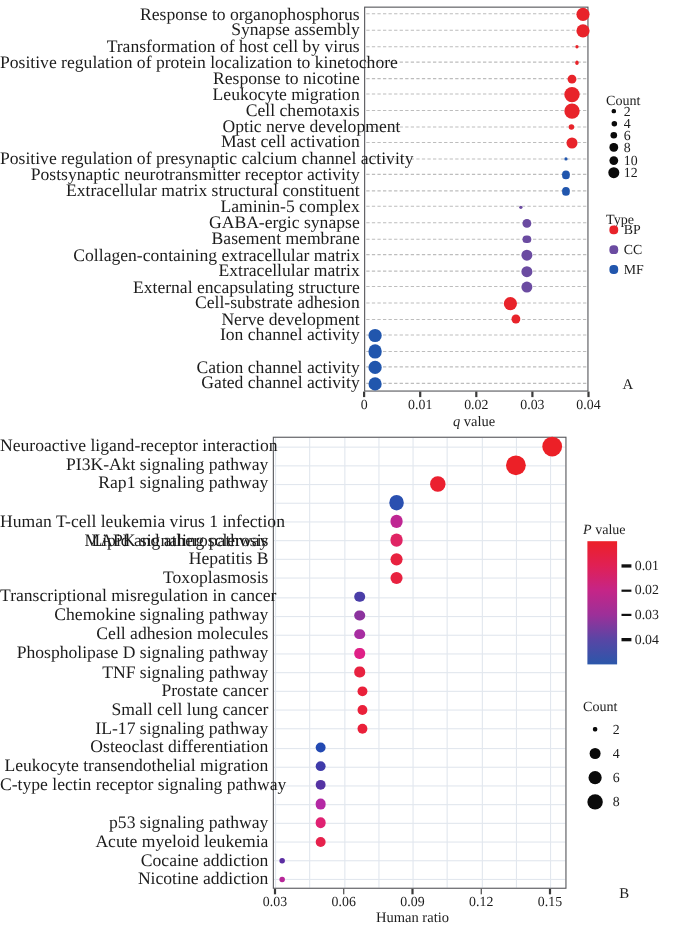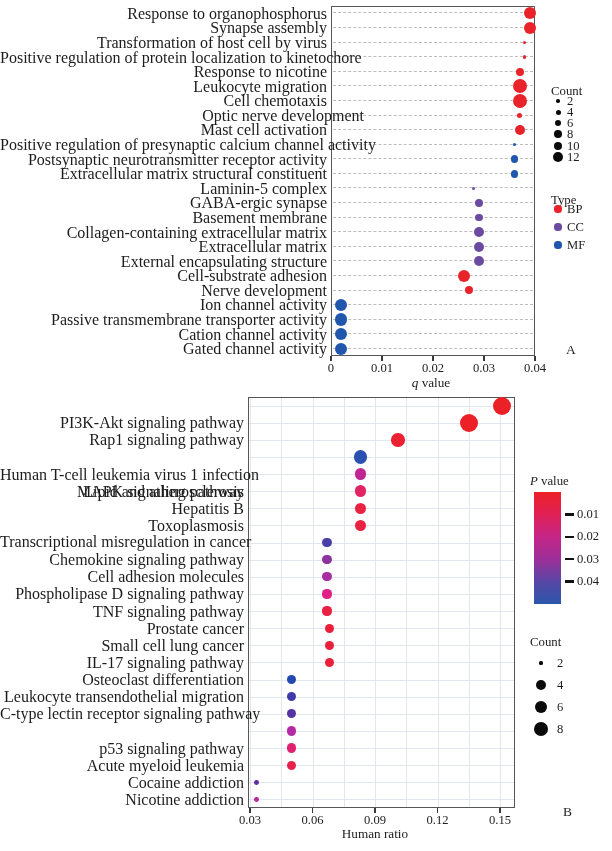--- a/index.html
+++ b/index.html
@@ -89,21 +89,20 @@
     <div class="row-label" style="left: 0px; top: 240.125px; width: 327px;">Extracellular matrix</div>
     <div class="dot" style="left: 473.9px; top: 241.625px; width: 10px; height: 10px; background: rgb(107, 75, 161);"></div>
     <div class="row-label" style="left: 0px; top: 254.708px; width: 327px;">External encapsulating structure</div>
     <div class="dot" style="left: 473.9px; top: 256.208px; width: 10px; height: 10px; background: rgb(107, 75, 161);"></div>
     <div class="row-label" style="left: 0px; top: 269.292px; width: 327px;">Cell-substrate adhesion</div>
     <div class="dot" style="left: 457.5px; top: 269.692px; width: 12.2px; height: 12.2px; background: rgb(232, 35, 42);"></div>
     <div class="row-label" style="left: 0px; top: 283.875px; width: 327px;">Nerve development</div>
     <div class="dot" style="left: 464.8px; top: 286.475px; width: 7.8px; height: 7.8px; background: rgb(232, 35, 42);"></div>
     <div class="row-label" style="left: 0px; top: 298.458px; width: 327px;">Ion channel activity</div>
     <div class="dot" style="left: 335.1px; top: 298.858px; width: 12.2px; height: 12.2px; background: rgb(33, 86, 173);"></div>
-    <div class="row-label" style="left: 0px; top: 313.042px; width: 327px;">Passive transmembrane transporter activity</div>
     <div class="dot" style="left: 335.1px; top: 313.442px; width: 12.2px; height: 12.2px; background: rgb(33, 86, 173);"></div>
     <div class="row-label" style="left: 0px; top: 327.625px; width: 327px;">Cation channel activity</div>
     <div class="dot" style="left: 335.1px; top: 328.025px; width: 12.2px; height: 12.2px; background: rgb(33, 86, 173);"></div>
     <div class="row-label" style="left: 0px; top: 342.208px; width: 327px;">Gated channel activity</div>
     <div class="dot" style="left: 335.1px; top: 342.608px; width: 12.2px; height: 12.2px; background: rgb(33, 86, 173);"></div>
     <div class="tick" style="left: 330.2px; top: 356px; height: 5px;"></div>
     <div class="tick-label" style="left: 309px; top: 362px;">0</div>
     <div class="tick" style="left: 381.2px; top: 356px; height: 5px;"></div>
     <div class="tick-label" style="left: 360px; top: 362px;">0.01</div>
     <div class="tick" style="left: 432.2px; top: 356px; height: 5px;"></div>
@@ -160,20 +159,21 @@
     <div class="grid-solid-h" style="left: 249px; top: 662.438px; width: 265px;"></div>
     <div class="grid-solid-h" style="left: 249px; top: 679.562px; width: 265px;"></div>
     <div class="grid-solid-h" style="left: 249px; top: 696.688px; width: 265px;"></div>
     <div class="grid-solid-h" style="left: 249px; top: 713.812px; width: 265px;"></div>
     <div class="grid-solid-h" style="left: 249px; top: 730.938px; width: 265px;"></div>
     <div class="grid-solid-h" style="left: 249px; top: 748.062px; width: 265px;"></div>
     <div class="grid-solid-h" style="left: 249px; top: 765.188px; width: 265px;"></div>
     <div class="grid-solid-h" style="left: 249px; top: 782.312px; width: 265px;"></div>
     <div class="grid-solid-h" style="left: 249px; top: 799.438px; width: 265px;"></div>
     <div class="plot-border" style="left: 248px; top: 397px; width: 267px; height: 411px;"></div>
+    <div class="row-label" style="left: 0px; top: 399.062px; width: 244px;">Neuroactive ligand-receptor interaction</div>
     <div class="dot" style="left: 493.083px; top: 396.562px; width: 18px; height: 18px; background: rgb(236, 32, 39);"></div>
     <div class="row-label" style="left: 0px; top: 416.188px; width: 244px;">PI3K-Akt signaling pathway</div>
     <div class="dot" style="left: 459.75px; top: 413.688px; width: 18px; height: 18px; background: rgb(236, 32, 39);"></div>
     <div class="row-label" style="left: 0px; top: 433.312px; width: 244px;">Rap1 signaling pathway</div>
     <div class="dot" style="left: 391.117px; top: 433.012px; width: 13.6px; height: 13.6px; background: rgb(235, 32, 48);"></div>
     <div class="row-label" style="left: 0px; top: 450.438px; width: 244px; margin-top: 35px;">MAPK signaling pathway</div>
     <div class="dot" style="left: 353.617px; top: 450.137px; width: 13.6px; height: 13.6px; background: rgb(42, 80, 176);"></div>
     <div class="row-label" style="left: 0px; top: 467.562px; width: 244px;">Human T-cell leukemia virus 1 infection</div>
     <div class="dot" style="left: 354.717px; top: 468.363px; width: 11.4px; height: 11.4px; background: rgb(191, 38, 147);"></div>
     <div class="row-label" style="left: 0px; top: 484.688px; width: 244px;">Lipid and atherosclerosis</div>

